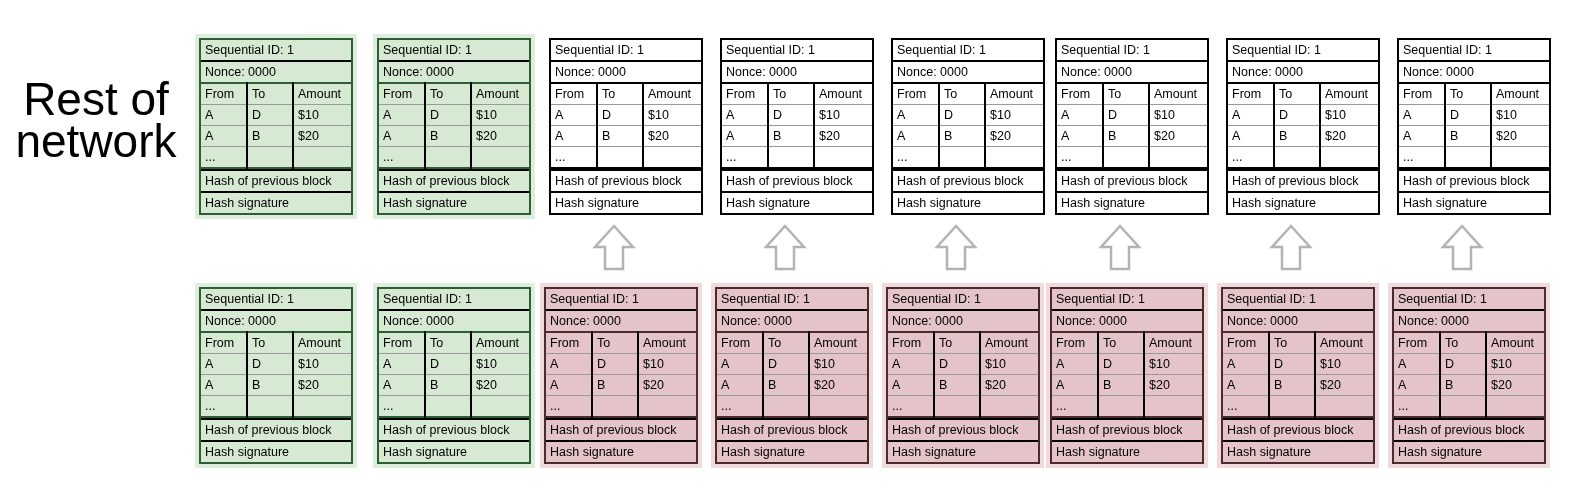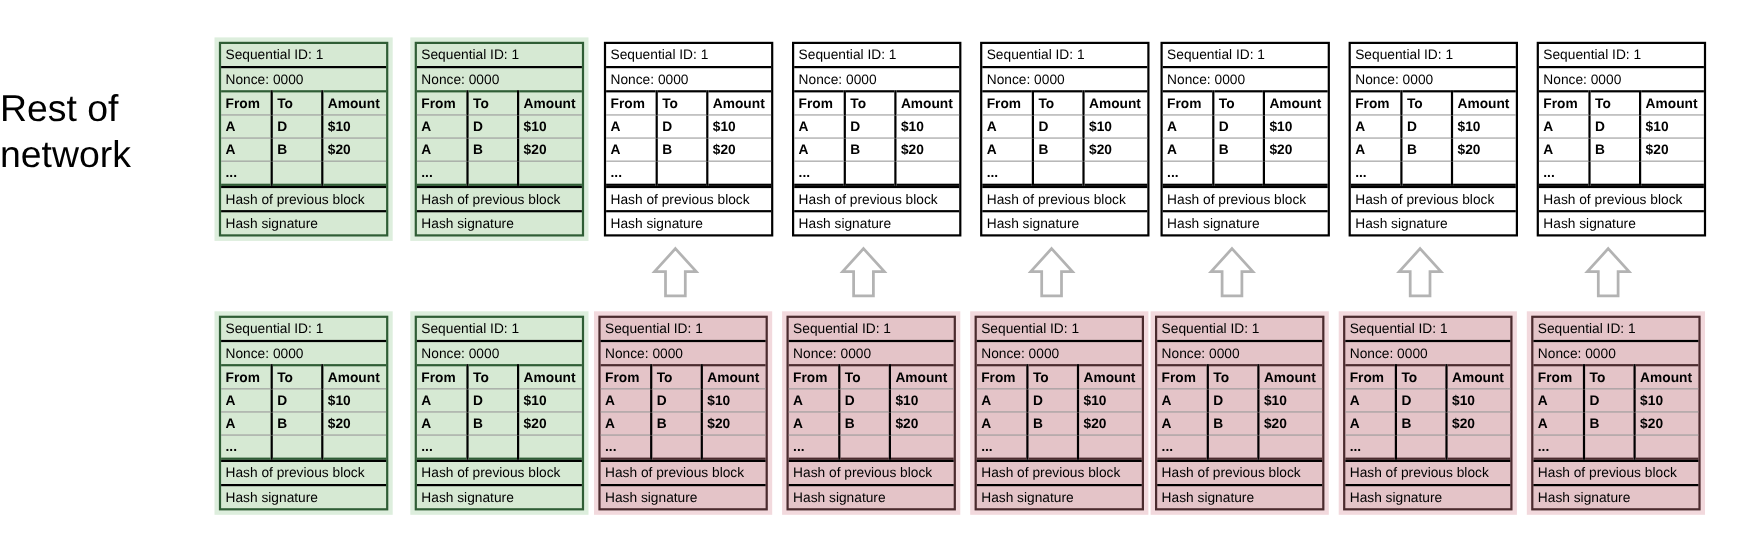--- a/index.html
+++ b/index.html
@@ -8,21 +8,22 @@
     background: #ffffff;
     font-family: "Liberation Sans", sans-serif;
     overflow: hidden;
   }
   #diagram { position: relative; width: 1588px; height: 502px; }
 
   
   .row-label {
     position: absolute;
     left: 0; width: 192px;
-    font-size: 34px;
+    text-align: center;
+    font-size: 46px;
     line-height: 42px;
     color: #000000;
     white-space: pre-line;
   }
   #label-rest   { top: 78px; }
   #label-attack { top: 330px; }
 
   
   .block {
     position: absolute;
@@ -56,21 +57,20 @@
   .block.pink  .block-inner  { color: #4a2b2e; }
   .block.white .block-inner  { color: #000000; }
 
   
   .txtable {
     width: 100%;
     border-collapse: collapse;
     border-top: 2px solid currentColor;
     border-bottom: 2px solid currentColor;
     table-layout: fixed;
-    font-weight: bold;
   }
   .txtable td {
     font-size: 12.5px;
     line-height: 14px;
     padding: 3px 4px;
     color: #000;
     border-right: 2px solid currentColor;
     border-bottom: 1px solid #9a9a9a;
     white-space: nowrap;
     overflow: hidden;

